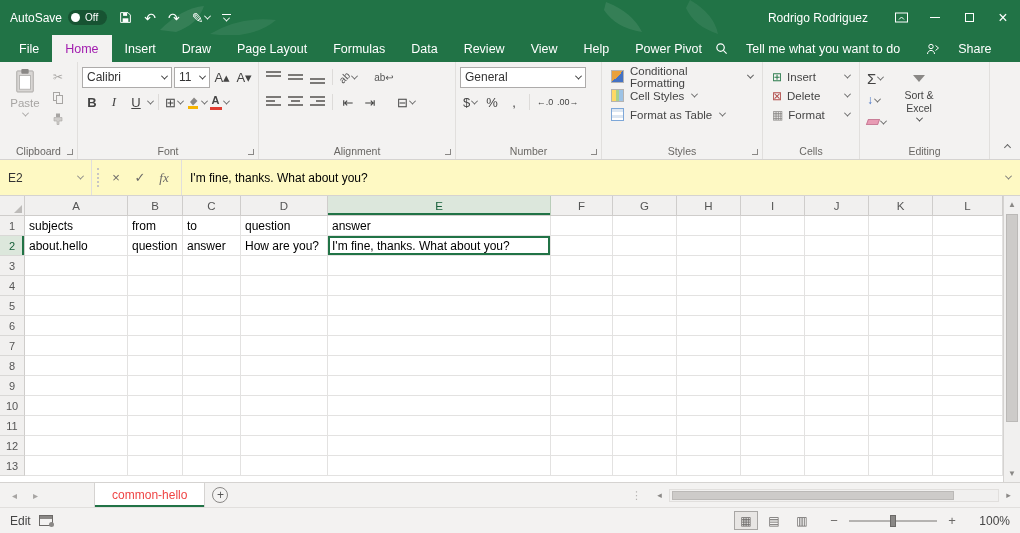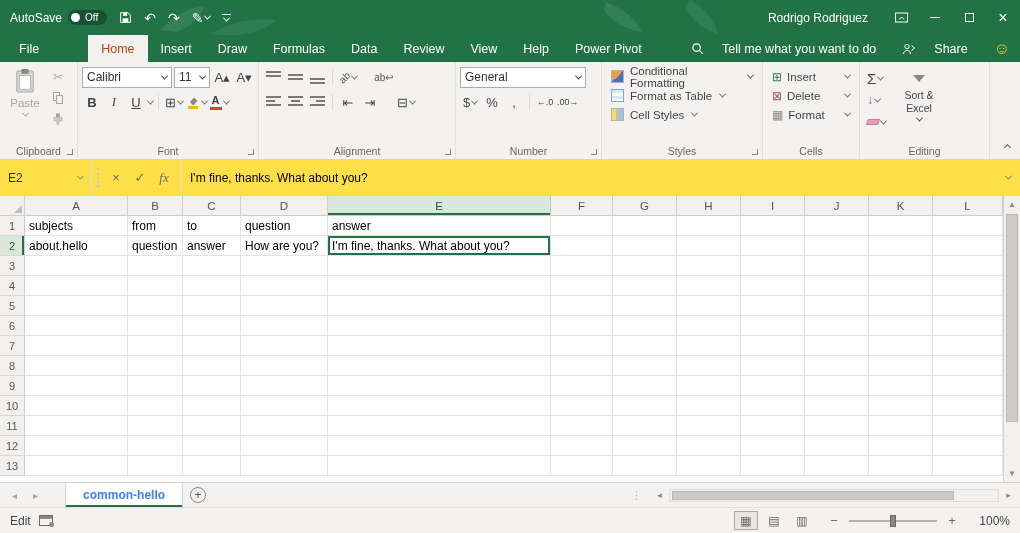--- a/index.html
+++ b/index.html
@@ -23,21 +23,21 @@
   .tb-right { margin-left:auto; display:flex; align-items:center; height:100%; z-index:2; }
   .user-name { font-size:12px; margin-right:16px; }
   .win-btn { width:34px; height:35px; display:flex; align-items:center; justify-content:center; cursor:pointer; font-size:13px; }
   .minimize-bar { width:10px; height:1px; background:#fff; display:inline-block; }
   .maximize-box { width:9px; height:9px; border:1px solid #fff; display:inline-block; }
 
   
   .tabrow { flex:0 0 27px; background:#217346; display:flex; align-items:stretch; color:#fff; padding-left:6px; }
   #ribbon-tabs { display:flex; align-items:stretch; }
   .rtab { padding:0 13px; display:flex; align-items:center; font-size:12.5px; cursor:pointer; white-space:nowrap; }
-  .rtab.active { background:#f3f2f1; color:#c2410c;margin-left:36px; }
+  .rtab.active { background:#f3f2f1; color:#a21caf; }
   .tabrow-right { margin-left:auto; display:flex; align-items:center; gap:26px; padding-right:10px; }
   .tellme, .share-btn { display:flex; align-items:center; gap:18px; font-size:12.5px; cursor:pointer; white-space:nowrap; }
   .smiley { font-size:16px; color:#f5c73d; cursor:pointer; line-height:1; }
 
   
   .ribbon { flex:0 0 98px; background:#f3f2f1; border-bottom:1px solid #d5d3d1; display:flex; position:relative; }
   .group { position:relative; border-right:1px solid #e1dfdd; padding:4px 4px 16px 4px; }
   .glabel { position:absolute; bottom:2px; left:0; right:0; text-align:center; font-size:10.5px; color:#696764; }
   .launcher { position:absolute; right:4px; bottom:4px; width:6px; height:6px; border-right:1px solid #8a8886; border-bottom:1px solid #8a8886; cursor:pointer; }
   .grow-col { display:flex; flex-direction:column; gap:3px; }
@@ -103,21 +103,21 @@
   .edit-minis .fmt { justify-content:flex-start; padding-left:3px; }
   .bigbtn { width:46px; display:flex; flex-direction:column; align-items:center; padding-top:3px; font-size:10.5px; color:#444; cursor:pointer; line-height:1.25; text-align:center; }
   .bigbtn .ic { height:18px; display:flex; align-items:center; justify-content:center; margin-bottom:2px; }
   .funnel { width:0; height:0; border-left:6px solid transparent; border-right:6px solid transparent; border-top:7px solid #8a8886; position:relative; display:inline-block; }
   .eraser { width:12px; height:6px; background:#e89bb4; transform:skewX(-20deg); display:inline-block; border:1px solid #c97e98; }
   .sigma { font-size:15px; color:#444; }
   .fill-arrow { color:#4472c4; font-size:12px; }
   .collapse-ribbon { position:absolute; right:10px; bottom:6px; color:#666; cursor:pointer; }
 
   
-  .fbar { flex:0 0 36px; background:#fde047; border-bottom:1px solid #d5d3d1; display:flex; align-items:stretch;justify-content:flex-end; }
+  .fbar { flex:0 0 36px; background:#fef9c3; border-bottom:1px solid #d5d3d1; display:flex; align-items:stretch;justify-content:flex-end; }
   .namebox { width:92px; display:flex; align-items:center; justify-content:space-between; padding:0 8px; border-right:1px solid #e1dfdd; font-size:12px; cursor:pointer; }
   .namebox .chv { color:#888; }
   .fdots { width:7px; border-right:2px dotted #c8c6c4; margin:8px 0; }
   .fbtns { display:flex; align-items:center; gap:6px; padding:0 8px; border-right:1px solid #e1dfdd; color:#6b6967; }
   .fbtn { width:18px; text-align:center; cursor:pointer; font-size:13px; }
   .fx { font-family:"Liberation Serif", serif; font-style:italic; font-size:13px; }
   .fcontent { flex:1; display:flex; align-items:center; padding-left:8px; font-size:12px; color:#000; white-space:nowrap; overflow:hidden; }
   .fexpand { width:24px; display:flex; align-items:center; justify-content:center; color:#777; cursor:pointer; }
 
   
@@ -135,21 +135,21 @@
   .cell.active { box-shadow:inset 0 0 0 2px #217346; position:relative; z-index:2; }
   .vscroll { width:17px; flex:0 0 17px; background:#f1f0ef; border-left:1px solid #d5d3d1; display:flex; flex-direction:column; align-items:center; padding:1px 0; }
   .varrow { height:15px; display:flex; align-items:center; justify-content:center; font-size:8px; color:#8a8886; cursor:pointer; }
   .vtrack { flex:1; width:100%; position:relative; }
   .vthumb { position:absolute; top:2px; left:2px; right:2px; height:82%; background:#cdcbc9; border:1px solid #bbb9b7; cursor:grab; }
 
   
   .sheetbar { flex:0 0 25px; background:#f3f2f1; border-top:1px solid #d5d3d1; display:flex; align-items:stretch; font-size:12px; }
   .snav { display:flex; align-items:center; gap:16px; padding:0 12px; color:#a7a5a3; }
   .snav span { cursor:pointer; font-size:10px; }
-  .stab { margin-left:15px; background:#fff; color:#3b82f6; font-weight:bold; display:flex; align-items:center; padding:0 17px; border-left:1px solid #d5d3d1; border-right:1px solid #d5d3d1; box-shadow:inset 0 -2px 0 #217346; cursor:pointer; }
+  .stab { margin-left:44px; background:#fff; color:#ef4444; font-weight:normal; display:flex; align-items:center; padding:0 17px; border-left:1px solid #d5d3d1; border-right:1px solid #d5d3d1; box-shadow:inset 0 -2px 0 #217346; cursor:pointer; }
   .newsheet { width:30px; display:flex; align-items:center; justify-content:center; }
   .plus-circle { width:16px; height:16px; border-radius:50%; border:1px solid #8a8886; color:#555; display:flex; align-items:center; justify-content:center; font-size:12px; line-height:1; cursor:pointer; }
   .sheet-spacer { flex:1; }
   .hdots { align-self:center; color:#b5b3b1; font-size:11px; padding:0 6px; cursor:col-resize; }
   .hscroll { width:372px; display:flex; align-items:center; gap:2px; padding:0 4px; }
   .harrow { width:15px; text-align:center; color:#8a8886; font-size:9px; cursor:pointer; }
   .htrack { flex:1; height:13px; position:relative; background:#f1f0ef; border:1px solid #e1dfdd; }
   .hthumb { position:absolute; left:2px; top:1px; bottom:1px; width:86%; background:#cdcbc9; border:1px solid #bbb9b7; cursor:grab; }
 
   
@@ -229,20 +229,21 @@
         </span>
     </div>
   </div>
 
   <div class="tabrow">
     <div id="ribbon-tabs">
         <div class="rtab">File</div>
         <div class="rtab active">Home</div>
         <div class="rtab">Insert</div>
         <div class="rtab">Draw</div>
+        <div class="rtab">Page Layout</div>
         <div class="rtab">Formulas</div>
         <div class="rtab">Data</div>
         <div class="rtab">Review</div>
         <div class="rtab">View</div>
         <div class="rtab">Help</div>
         <div class="rtab">Power Pivot</div>
       </div>
     <div class="tabrow-right">
       <span class="tellme">
         <svg width="13" height="13" viewBox="0 0 14 14">
@@ -442,27 +443,27 @@
       <span class="launcher"></span>
     </div>
 
     <div class="group g-styles">
       <div class="stylerow">
         <span class="ic-sq ic-cf"></span>
         <span>Conditional Formatting</span>
         <span class="chv"></span>
       </div>
       <div class="stylerow">
+        <span class="ic-sq ic-cs"></span>
+        <span>Cell Styles</span>
+        <span class="chv"></span>
+      </div>
+      <div class="stylerow">
         <span class="ic-sq ic-ft"></span>
         <span>Format as Table</span>
-        <span class="chv"></span>
-      </div>
-      <div class="stylerow">
-        <span class="ic-sq ic-cs"></span>
-        <span>Cell Styles</span>
         <span class="chv"></span>
       </div>
       <span class="glabel">Styles</span>
       <span class="launcher"></span>
     </div>
 
     <div class="group g-cells">
       <div class="cellrow">
         <span class="glyph" style="color:#2e7d4f">⊞</span>
         <span>Insert</span>

